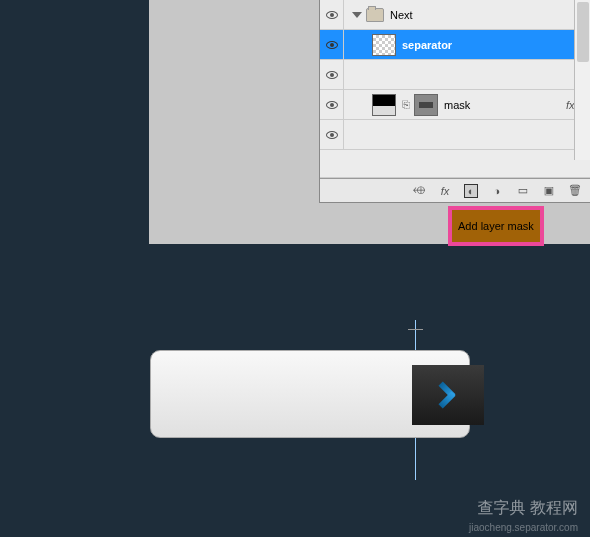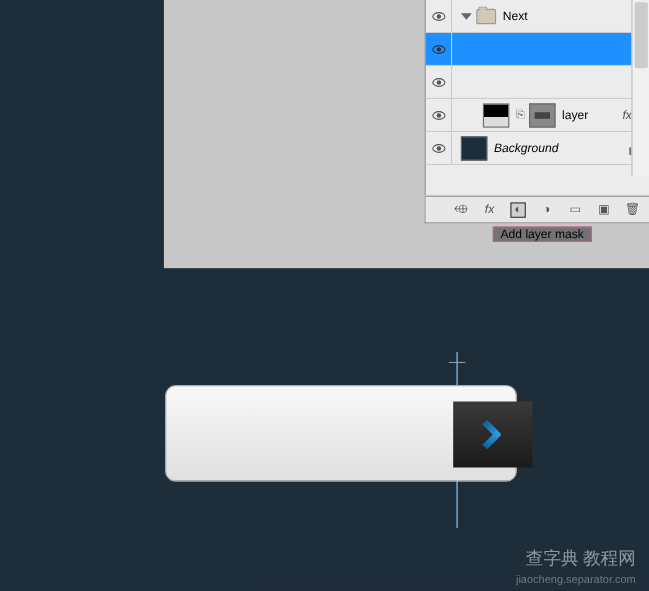--- a/index.html
+++ b/index.html
@@ -17,21 +17,21 @@
       top: 0;
       left: 149px;
       width: 441px;
       height: 244px;
       background: #c7c7c7;
     }
     .layers-panel {
       position: absolute;
       top: 0;
       right: 0;
-      width: 204px;
+      width: 271px;
       background: #ececec;
       border-left: 1px solid #888;
       border-bottom: 1px solid #888;
     }
     .layer-row {
       display: flex;
       align-items: center;
       height: 30px;
       border-bottom: 1px solid #ccc;
       position: relative;
@@ -231,23 +231,23 @@
     }
     .footer-icon.highlighted {
       border: 1px solid #333;
       background: #d0d0d0;
       padding: 1px;
     }
     .tooltip {
       position: absolute;
       top: 206px;
       left: 448px;
-      background: #737373;
-      border: 1px solid #ec4899;
-      padding: 0 6px;
+      background: #a16207;
+      border: 4px solid #ec4899;
+      padding: 10px 6px;
       font-size: 11px;
       z-index: 10;
     }
     .scrollbar {
       position: absolute;
       right: 0;
       top: 0;
       width: 16px;
       height: 160px;
       background: #f0f0f0;
@@ -333,21 +333,21 @@
       width: 15px;
       height: 1px;
       background: #999;
     }
     .watermark {
       position: absolute;
       bottom: 18px;
       right: 12px;
       color: rgba(255,255,255,0.5);
       font-size: 16px;
-      font-family: Liberation Serif, serif;
+      font-family: Liberation Sans, sans-serif;
       margin-left: 23px;
     }
     .watermark-sub {
       position: absolute;
       bottom: 4px;
       right: 12px;
       color: rgba(255,255,255,0.35);
       font-size: 10px;
     }
   </style>
@@ -365,52 +365,51 @@
         <div class="expand-arrow open"></div>
         <div class="folder-icon"></div>
         <span class="layer-name">Next</span>
       </div>
     </div>
 
     <div class="layer-row selected">
       <div class="vis-col">
         <div class="eye-icon"></div>
       </div>
+      <div class="layer-content indent-2">
+        <div class="layer-thumb thumb-transparent"></div>
+        <span class="layer-name bold">separator</span>
+      </div>
     </div>
 
     <div class="layer-row">
       <div class="vis-col">
         <div class="eye-icon"></div>
       </div>
     </div>
 
     <div class="layer-row">
       <div class="vis-col">
         <div class="eye-icon"></div>
       </div>
       <div class="layer-content indent-2">
         <div class="layer-thumb thumb-body"></div>
         <div class="link-icon">⎘</div>
         <div class="mask-thumb"></div>
-        <span class="layer-name">layer</span>
+        <span class="layer-name">mask</span>
         <div class="fx-indicator">
           <span>fx</span>
           <span>▾</span>
         </div>
       </div>
     </div>
 
     <div class="layer-row">
       <div class="vis-col">
         <div class="eye-icon"></div>
-      </div>
-      <div class="layer-content indent-1">
-        <div class="layer-thumb thumb-bg"></div>
-        <span class="layer-name italic">Background</span>
-        <div class="lock-icon"></div>
       </div>
     </div>
 
     <div style="height:28px;border-bottom:1px solid #ccc;"></div>
 
     <div class="panel-footer">
       <div class="footer-icon">⬲</div>
       <div class="footer-icon">
           <i>fx</i>
         </div>

